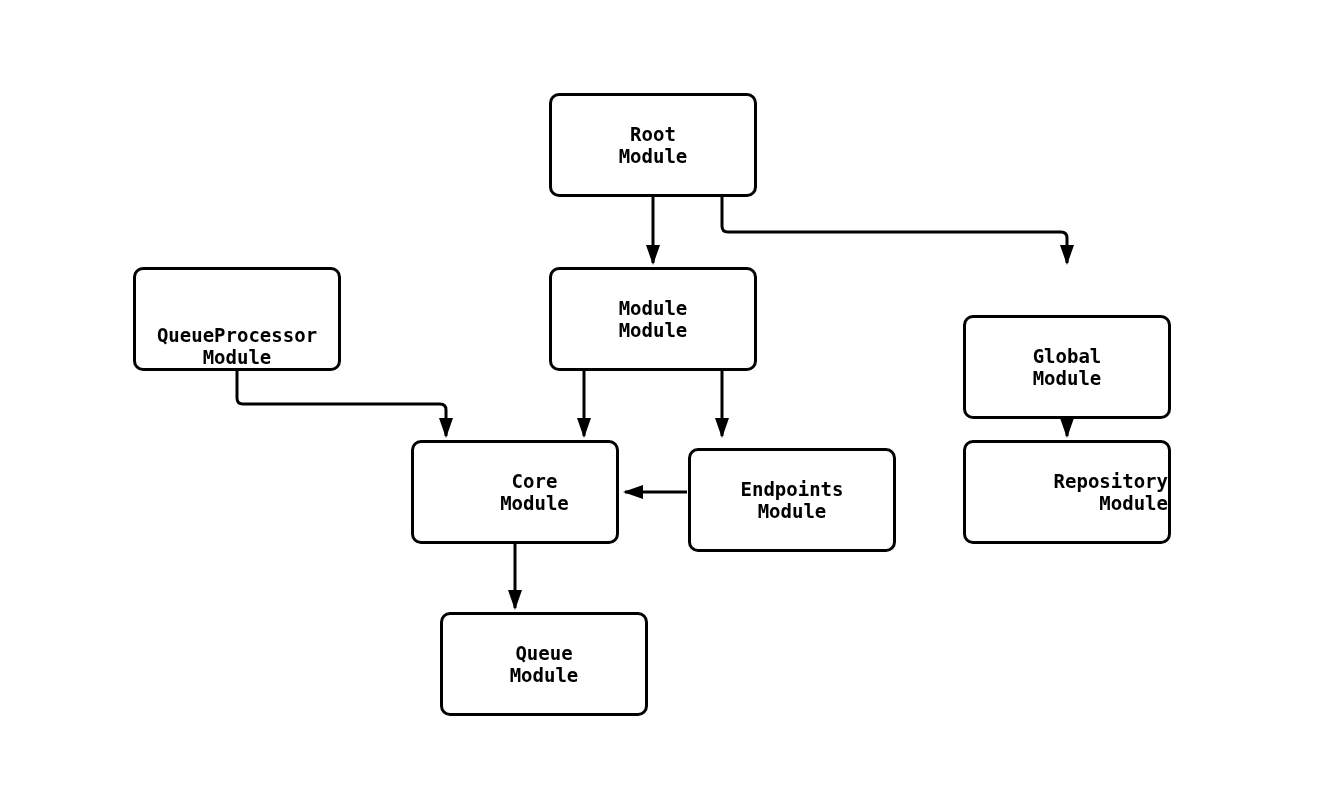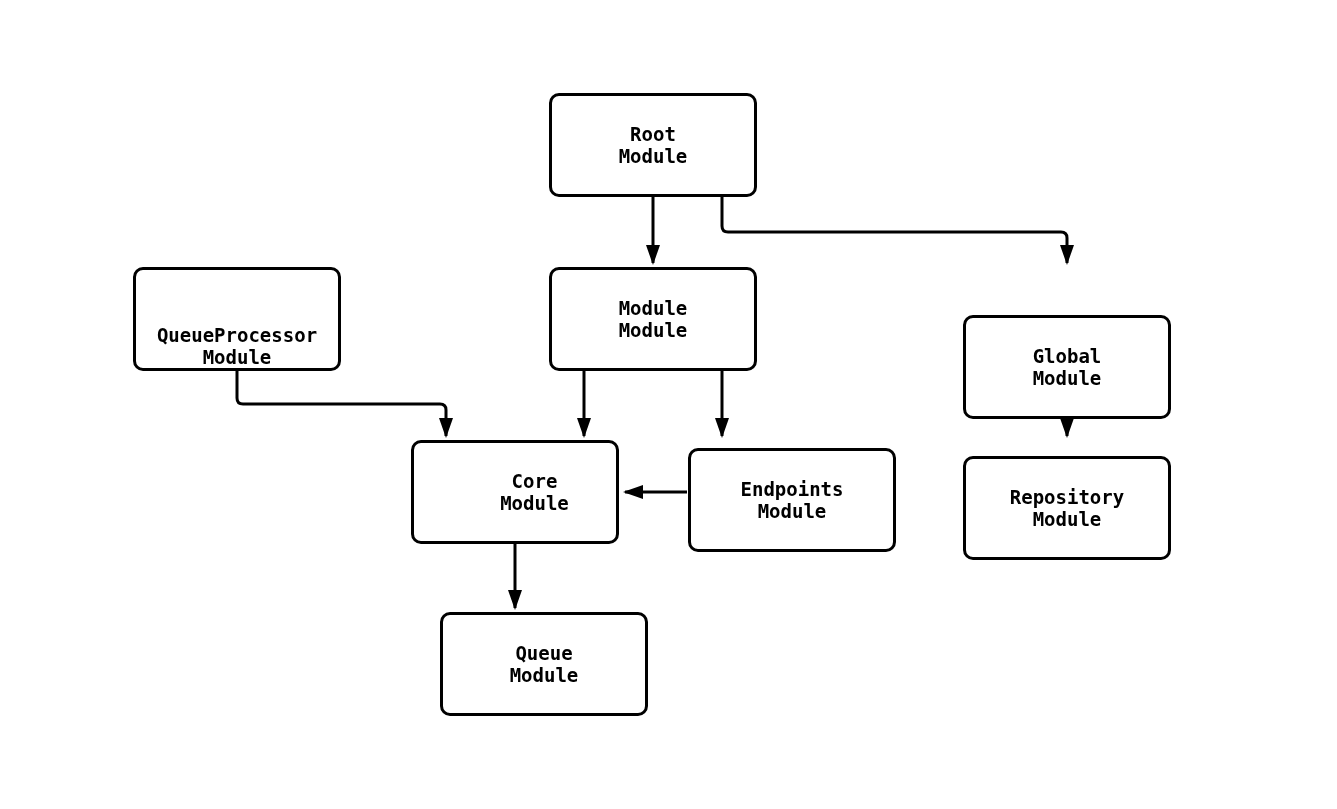--- a/index.html
+++ b/index.html
@@ -102,21 +102,21 @@
   <div class="node" style="left:411px; top:440px;padding-left:39px;">
     <span class="nl">Core</span>
     <span class="nl">Module</span>
   </div>
 
   <div class="node" style="left:688px; top:448px;">
     <span class="nl">Endpoints</span>
     <span class="nl">Module</span>
   </div>
 
-  <div class="node" style="left:963px; top:456px;">
+  <div class="node" style="left:963px; top:440px;align-items:flex-end;">
     <span class="nl">Repository</span>
     <span class="nl">Module</span>
   </div>
 
   <div class="node" style="left:411px; top:612px;margin-left:29px;">
     <span class="nl">Queue</span>
     <span class="nl">Module</span>
   </div>
 
 </div>

